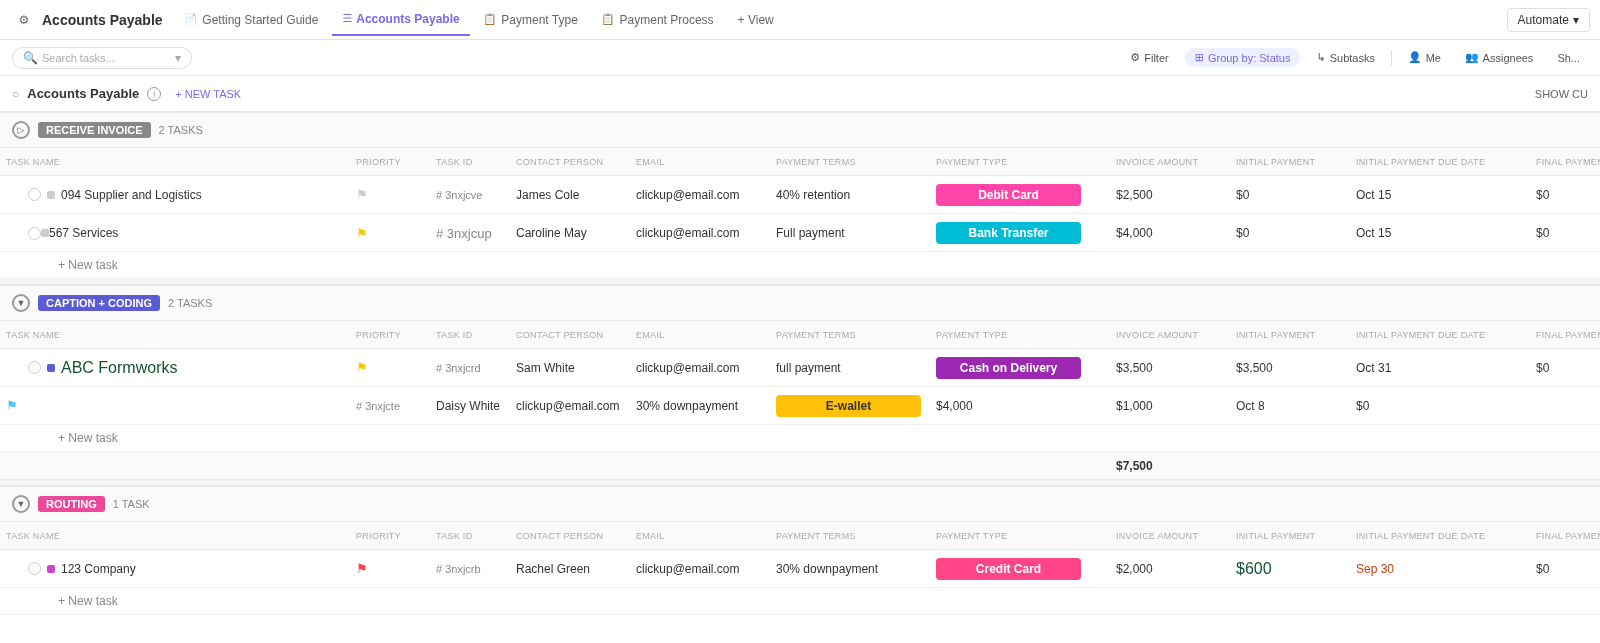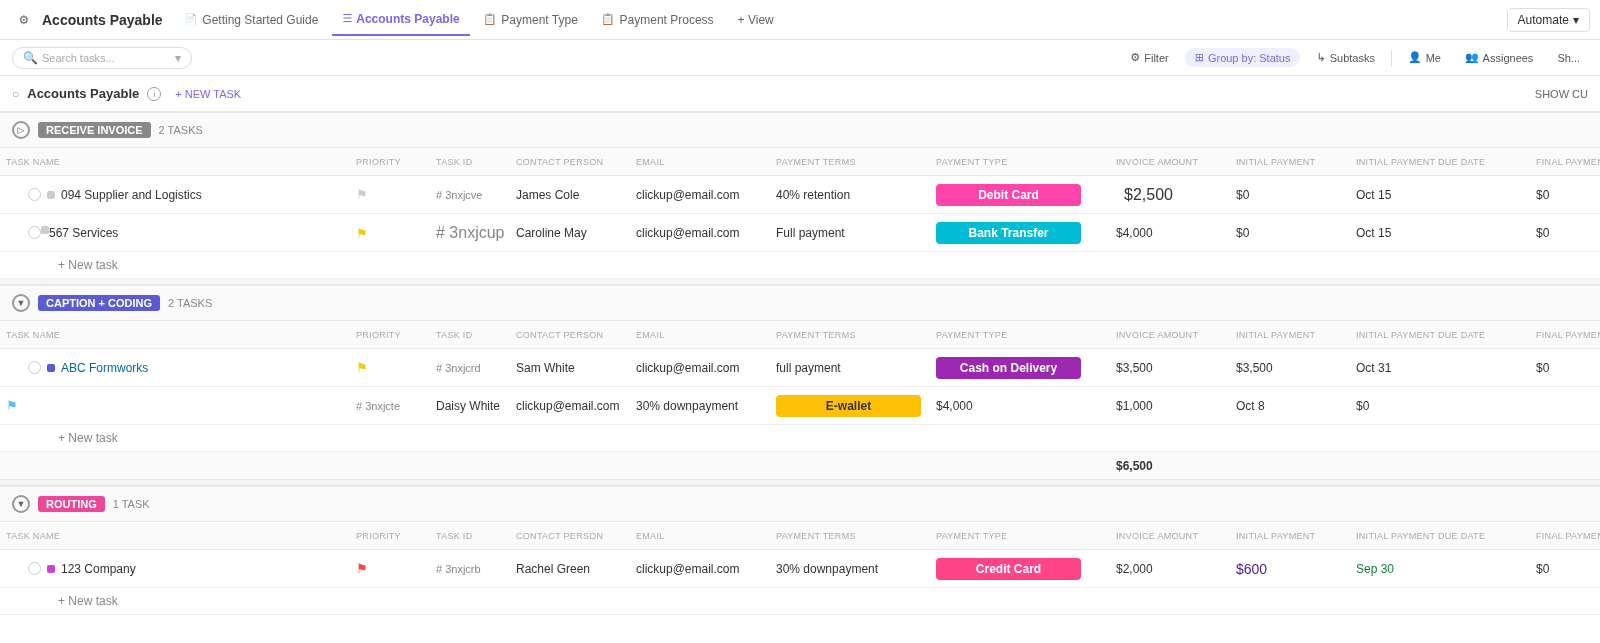--- a/index.html
+++ b/index.html
@@ -134,33 +134,33 @@
         <span style="font-size: 12px; color: rgb(51, 51, 51); overflow: hidden; text-overflow: ellipsis; white-space: nowrap;">094 Supplier and Logistics</span>
       </div>
       <div style="padding: 0px 6px; font-size: 13px;"><span style="color:#ccc">⚑</span></div>
       <div style="padding: 0px 6px; font-size: 11px; color: rgb(136, 136, 136); white-space: nowrap; overflow: hidden;"># 3nxjcve</div>
       <div style="padding: 0px 6px; font-size: 12px; color: rgb(51, 51, 51); overflow: hidden; text-overflow: ellipsis; white-space: nowrap;">James Cole</div>
       <div style="padding: 0px 6px; font-size: 12px; color: rgb(51, 51, 51); overflow: hidden; text-overflow: ellipsis; white-space: nowrap;">clickup@email.com</div>
       <div style="padding: 0px 6px; font-size: 12px; color: rgb(51, 51, 51); overflow: hidden; text-overflow: ellipsis; white-space: nowrap;">40% retention</div>
       <div style="padding: 0px 6px; display: flex; align-items: flex-end;">
         <div style="background: rgb(255, 68, 170); color: rgb(255, 255, 255); padding: 4px 10px; border-radius: 4px; font-size: 12px; font-weight: 600; text-align: center; width: 145px; cursor: pointer;">Debit Card</div>
       </div>
-      <div style="padding: 0px 6px; font-size: 16px; color: rgb(51, 51, 51); margin-left: 8px;">$2,500</div>
+      <div style="padding: 0px 6px; font-size: 12px; color: rgb(51, 51, 51);">$2,500</div>
       <div style="padding: 0px 6px; font-size: 12px; color: rgb(51, 51, 51);">$0</div>
       <div style="padding: 0px 6px; font-size: 12px; color: rgb(51, 51, 51);">Oct 15</div>
       <div style="padding: 0px 6px; font-size: 12px; color: rgb(51, 51, 51);">$0</div>
     </div>
     <div style="display: grid; grid-template-columns: 350px 80px 80px 120px 140px 160px 180px 120px 120px 180px 120px 160px; height: 38px; align-items: center; border-bottom: 1px solid rgb(240, 240, 240);">
-      <div style="display: flex; padding-left: 28px; overflow: hidden;">
+      <div style="display: flex; align-items: center; padding-left: 28px; overflow: hidden;">
         <div style="width: 13px; height: 13px; border: 1px solid rgb(204, 204, 204); border-radius: 50%; flex-shrink: 0;"></div>
         <div style="width: 8px; height: 8px; border-radius: 2px; background: rgb(204, 204, 204); flex-shrink: 0;"></div>
         <span style="font-size: 12px; color: rgb(51, 51, 51); overflow: hidden; text-overflow: ellipsis; white-space: nowrap;">567 Services</span>
       </div>
       <div style="padding: 0px 6px; font-size: 13px;"><span style="color:#f6c90e">⚑</span></div>
-      <div style="padding: 0px 6px; font-size: 16px; color: rgb(136, 136, 136); white-space: nowrap; overflow: hidden;"># 3nxjcup</div>
+      <div style="padding: 0px 6px; font-size: 13px; color: rgb(136, 136, 136); white-space: nowrap; overflow: hidden;"># 3nxjcup</div>
       <div style="padding: 0px 6px; font-size: 12px; color: rgb(51, 51, 51); overflow: hidden; text-overflow: ellipsis; white-space: nowrap;">Caroline May</div>
       <div style="padding: 0px 6px; font-size: 12px; color: rgb(51, 51, 51); overflow: hidden; text-overflow: ellipsis; white-space: nowrap;">clickup@email.com</div>
       <div style="padding: 0px 6px; font-size: 12px; color: rgb(51, 51, 51); overflow: hidden; text-overflow: ellipsis; white-space: nowrap;">Full payment</div>
       <div style="padding: 8px 6px; display: flex; align-items: center;">
         <div style="background: rgb(0, 188, 212); color: rgb(255, 255, 255); padding: 4px 10px; border-radius: 4px; font-size: 12px; font-weight: 600; text-align: center; width: 145px; cursor: pointer;">Bank Transfer</div>
       </div>
       <div style="padding: 0px 6px; font-size: 12px; color: rgb(51, 51, 51);">$4,000</div>
       <div style="padding: 0px 6px; font-size: 12px; color: rgb(51, 51, 51);">$0</div>
       <div style="padding: 0px 6px; font-size: 12px; color: rgb(51, 51, 51);">Oct 15</div>
       <div style="padding: 0px 6px; font-size: 12px; color: rgb(51, 51, 51);">$0</div>
@@ -182,21 +182,21 @@
       <div style="font-size: 9px; color: rgb(170, 170, 170); font-weight: 500; text-transform: uppercase; padding: 0px 6px; letter-spacing: 0.3px; white-space: nowrap; overflow: hidden;">PAYMENT TYPE</div>
       <div style="font-size: 9px; color: rgb(170, 170, 170); font-weight: 500; text-transform: uppercase; padding: 0px 6px; letter-spacing: 0.3px; white-space: nowrap; overflow: hidden;">INVOICE AMOUNT</div>
       <div style="font-size: 9px; color: rgb(170, 170, 170); font-weight: 500; text-transform: uppercase; padding: 0px 6px; letter-spacing: 0.3px; white-space: nowrap; overflow: hidden;">INITIAL PAYMENT</div>
       <div style="font-size: 9px; color: rgb(170, 170, 170); font-weight: 500; text-transform: uppercase; padding: 0px 6px; letter-spacing: 0.3px; white-space: nowrap; overflow: hidden;">INITIAL PAYMENT DUE DATE</div>
       <div style="font-size: 9px; color: rgb(170, 170, 170); font-weight: 500; text-transform: uppercase; padding: 0px 6px; letter-spacing: 0.3px; white-space: nowrap; overflow: hidden;">FINAL PAYMENT</div>
     </div>
     <div style="display: grid; grid-template-columns: 350px 80px 80px 120px 140px 160px 180px 120px 120px 180px 120px 160px; height: 38px; align-items: center; border-bottom: 1px solid rgb(240, 240, 240);">
       <div style="display: flex; align-items: center; gap: 6px; padding-left: 28px; overflow: hidden;">
         <div style="width: 13px; height: 13px; border: 1px solid rgb(204, 204, 204); border-radius: 50%; flex-shrink: 0;"></div>
         <div style="width: 8px; height: 8px; border-radius: 2px; background: rgb(91, 91, 214); flex-shrink: 0;"></div>
-        <span style="font-size: 12px; color: #0369a1; overflow: hidden; text-overflow: ellipsis; white-space: nowrap;">ABC Formworks</span>
+        <span style="font-size: 16px; color: #14532d; overflow: hidden; text-overflow: ellipsis; white-space: nowrap;">ABC Formworks</span>
       </div>
       <div style="padding: 0px 6px; font-size: 13px;"><span style="color:#f6c90e">⚑</span></div>
       <div style="padding: 0px 6px; font-size: 11px; color: rgb(136, 136, 136); white-space: nowrap; overflow: hidden;"># 3nxjcrd</div>
       <div style="padding: 0px 6px; font-size: 12px; color: rgb(51, 51, 51); overflow: hidden; text-overflow: ellipsis; white-space: nowrap;">Sam White</div>
       <div style="padding: 0px 6px; font-size: 12px; color: rgb(51, 51, 51); overflow: hidden; text-overflow: ellipsis; white-space: nowrap;">clickup@email.com</div>
       <div style="padding: 0px 6px; font-size: 12px; color: rgb(51, 51, 51); overflow: hidden; text-overflow: ellipsis; white-space: nowrap;">full payment</div>
       <div style="padding: 0px 6px; display: flex; align-items: center;">
         <div style="background: rgb(156, 39, 176); color: rgb(255, 255, 255); padding: 4px 10px; border-radius: 4px; font-size: 12px; font-weight: 600; text-align: center; width: 145px; cursor: pointer;">Cash on Delivery</div>
       </div>
       <div style="padding: 0px 6px; font-size: 12px; color: rgb(51, 51, 51);">$3,500</div>
@@ -220,21 +220,21 @@
     </div>
     <div style="padding: 6px 12px 6px 58px; font-size: 12px; color: rgb(136, 136, 136); cursor: pointer; border-bottom: 1px solid rgb(240, 240, 240);">+ New task</div>
     <div style="display: grid; grid-template-columns: 350px 80px 80px 120px 140px 160px 180px 120px 120px 180px 120px 160px; height: 28px; align-items: center; border-bottom: 1px solid rgb(232, 232, 232); background: rgb(250, 250, 250);">
       <div style="padding: 0px 6px; font-size: 12px; font-weight: 600; color: rgb(51, 51, 51);"></div>
       <div style="padding: 0px 6px; font-size: 12px; font-weight: 600; color: rgb(51, 51, 51);"></div>
       <div style="padding: 0px 6px; font-size: 12px; font-weight: 600; color: rgb(51, 51, 51);"></div>
       <div style="padding: 0px 6px; font-size: 12px; font-weight: 600; color: rgb(51, 51, 51);"></div>
       <div style="padding: 0px 6px; font-size: 12px; font-weight: 600; color: rgb(51, 51, 51);"></div>
       <div style="padding: 0px 6px; font-size: 12px; font-weight: 600; color: rgb(51, 51, 51);"></div>
       <div style="padding: 0px 6px; font-size: 12px; font-weight: 600; color: rgb(51, 51, 51);"></div>
-      <div style="padding: 0px 6px; font-size: 12px; font-weight: 600; color: rgb(51, 51, 51);">$6,500</div>
+      <div style="padding: 0px 6px; font-size: 12px; font-weight: 600; color: rgb(51, 51, 51);">$7,500</div>
       <div style="padding: 0px 6px; font-size: 12px; font-weight: 600; color: rgb(51, 51, 51);"></div>
       <div style="padding: 0px 6px; font-size: 12px; font-weight: 600; color: rgb(51, 51, 51);"></div>
       <div style="padding: 0px 6px; font-size: 12px; font-weight: 600; color: rgb(51, 51, 51);"></div>
       <div style="padding: 0px 6px; font-size: 12px; font-weight: 600; color: rgb(51, 51, 51);"></div>
     </div>
     <div style="height: 6px; background: rgb(245, 245, 245); border-bottom: 1px solid rgb(232, 232, 232);"></div>
     <div class="section-header">
       <div style="width: 18px; height: 18px; border-radius: 50%; border: 2px solid rgb(153, 153, 153); display: flex; align-items: center; justify-content: center; font-size: 9px; cursor: pointer; color: rgb(102, 102, 102); flex-shrink: 0;">▼</div>
       <span class="section-badge routing">ROUTING</span>
       <span class="task-count">1 TASK</span>
@@ -260,18 +260,18 @@
       </div>
       <div style="padding: 0px 6px; font-size: 13px;"><span style="color:#ff4444">⚑</span></div>
       <div style="padding: 0px 6px; font-size: 11px; color: rgb(136, 136, 136); white-space: nowrap; overflow: hidden;"># 3nxjcrb</div>
       <div style="padding: 0px 6px; font-size: 12px; color: rgb(51, 51, 51); overflow: hidden; text-overflow: ellipsis; white-space: nowrap;">Rachel Green</div>
       <div style="padding: 0px 6px; font-size: 12px; color: rgb(51, 51, 51); overflow: hidden; text-overflow: ellipsis; white-space: nowrap;">clickup@email.com</div>
       <div style="padding: 0px 6px; font-size: 12px; color: rgb(51, 51, 51); overflow: hidden; text-overflow: ellipsis; white-space: nowrap;">30% downpayment</div>
       <div style="padding: 0px 6px; display: flex; align-items: center;">
         <div style="background: rgb(255, 68, 136); color: rgb(255, 255, 255); padding: 4px 10px; border-radius: 4px; font-size: 12px; font-weight: 600; text-align: center; width: 145px; cursor: pointer;">Credit Card</div>
       </div>
       <div style="padding: 0px 6px; font-size: 12px; color: rgb(51, 51, 51);">$2,000</div>
-      <div style="padding: 0px 6px; font-size: 14px; color: #4c1d95;">$600</div>
-      <div style="padding: 0px 6px; font-size: 12px; color: #15803d;">Sep 30</div>
+      <div style="padding: 0px 6px; font-size: 16px; color: #14532d;">$600</div>
+      <div style="padding: 0px 6px; font-size: 12px; color: #c2410c;">Sep 30</div>
       <div style="padding: 0px 6px; font-size: 12px; color: rgb(51, 51, 51);">$0</div>
     </div>
     <div style="padding: 6px 12px 6px 58px; font-size: 12px; color: rgb(136, 136, 136); cursor: pointer; border-bottom: 1px solid rgb(240, 240, 240);">+ New task</div>
   </div>
 
 </body></html>

